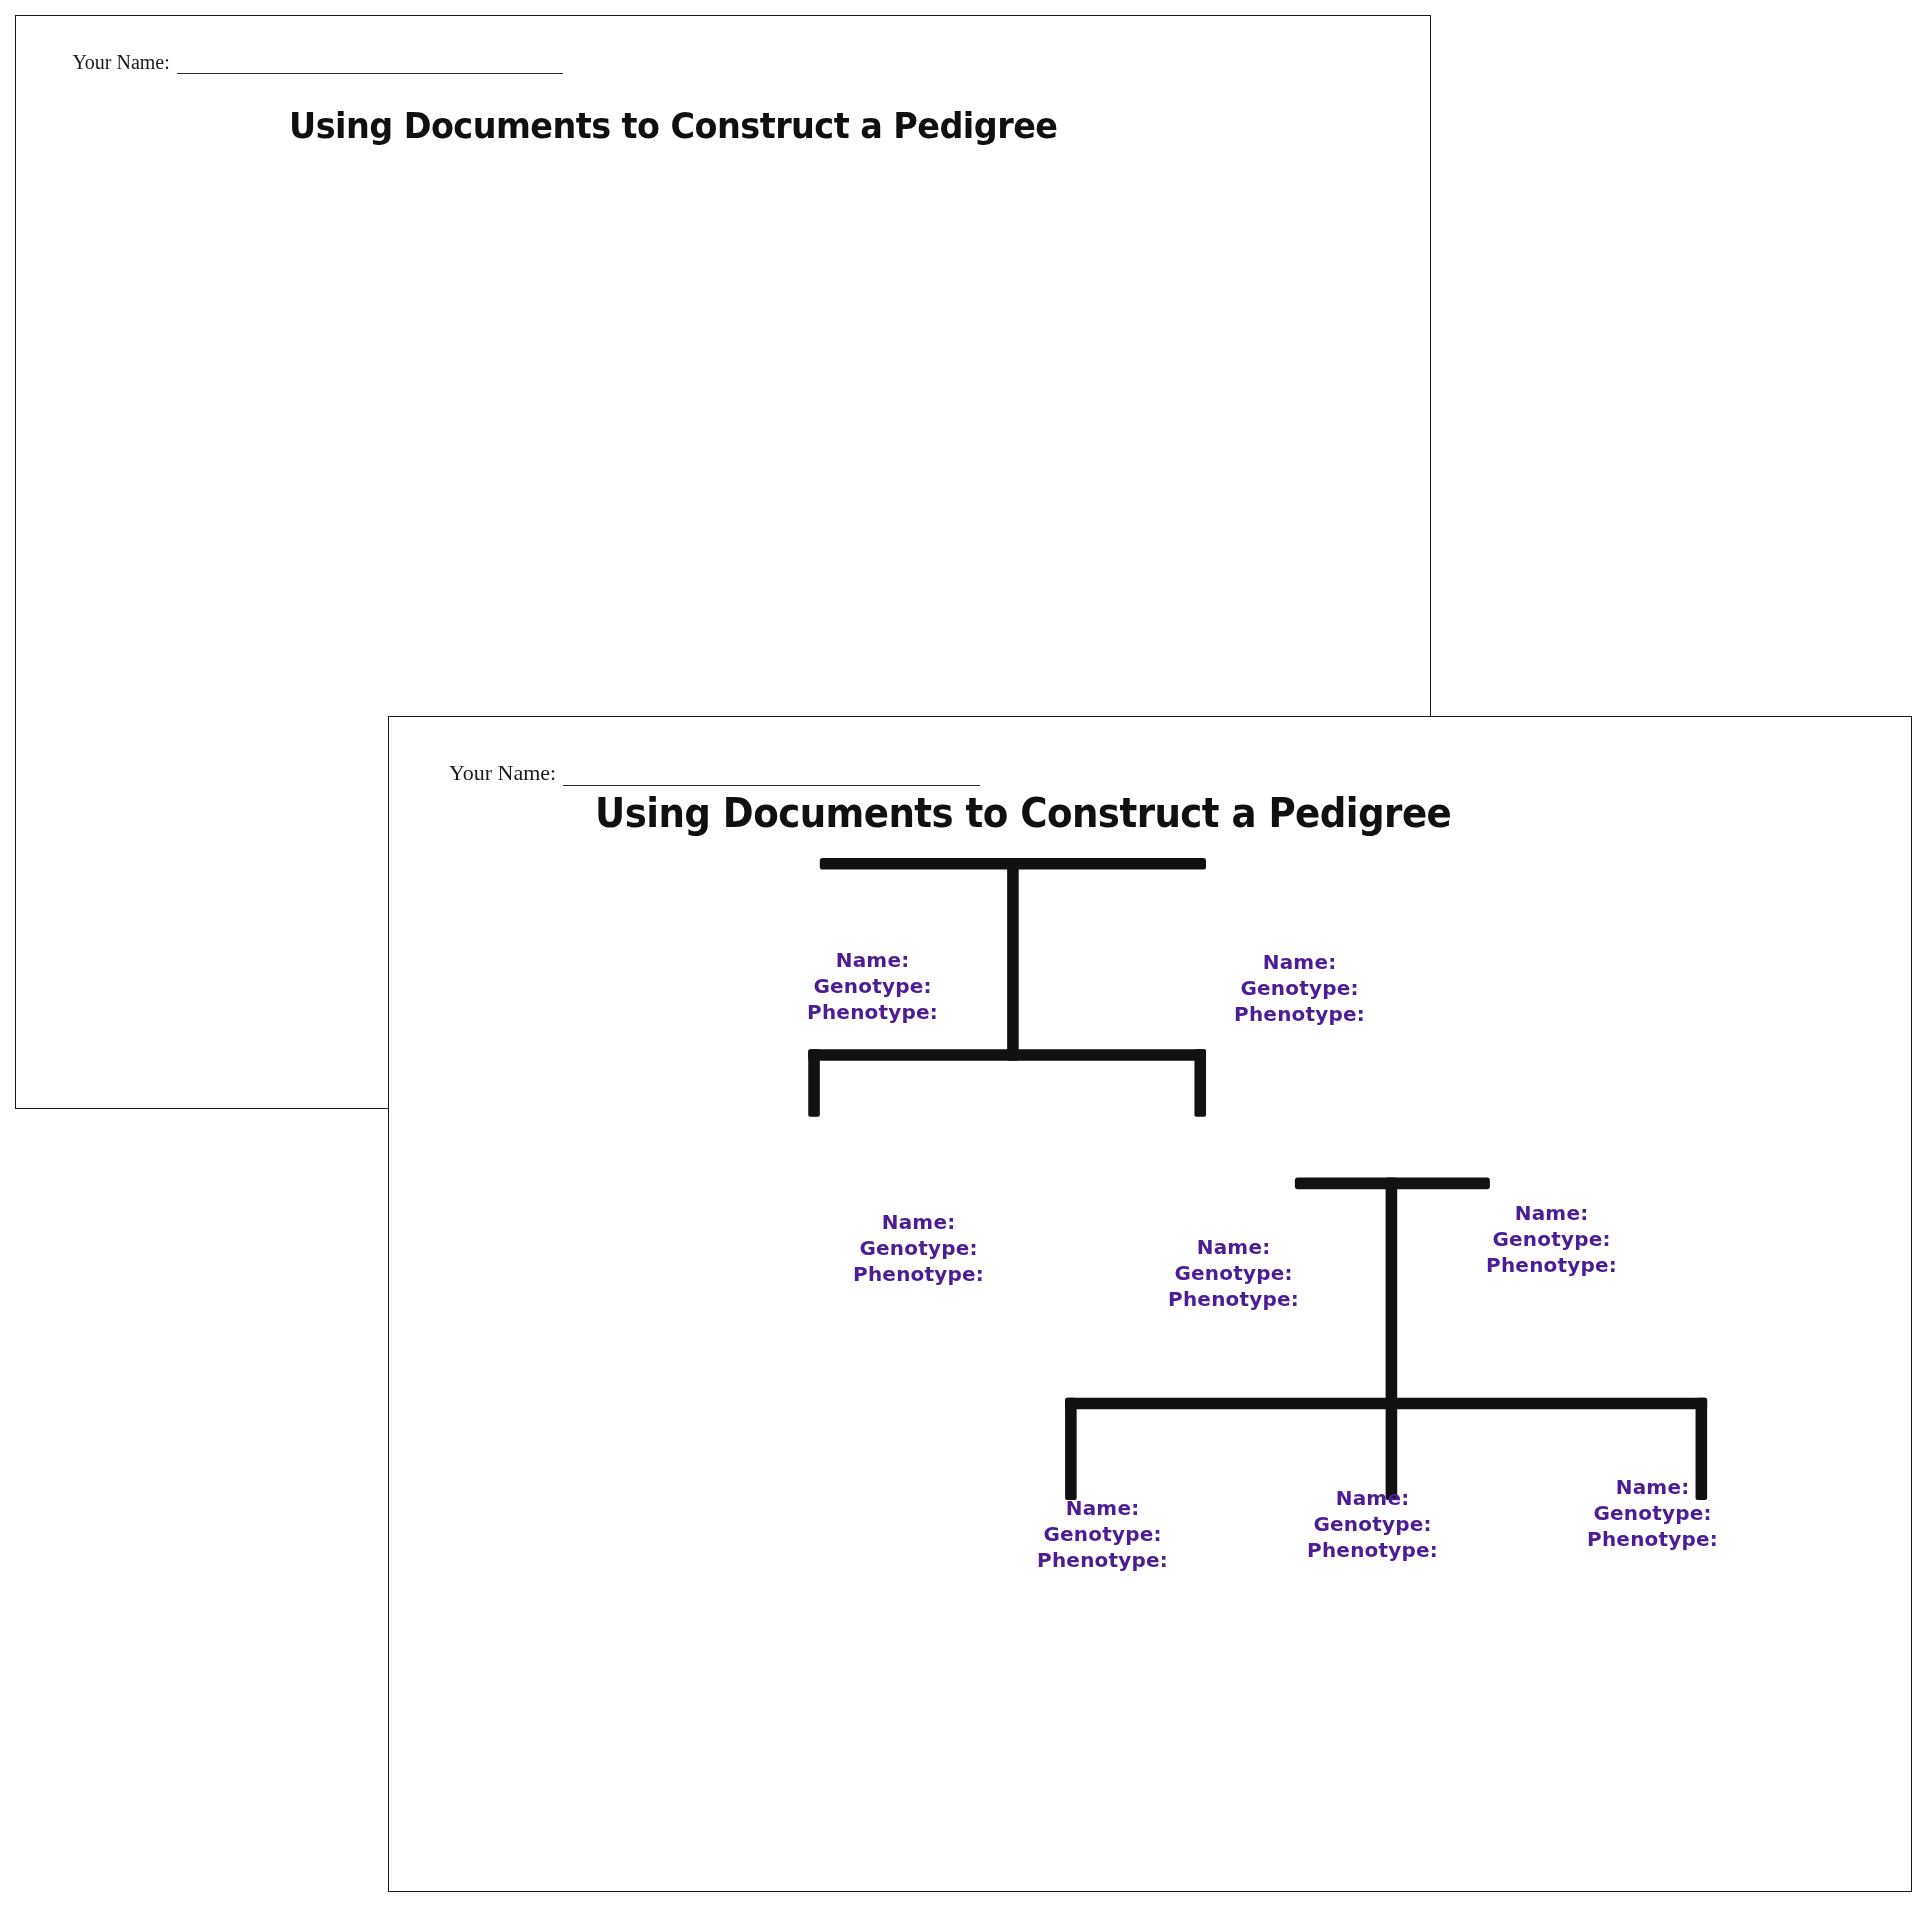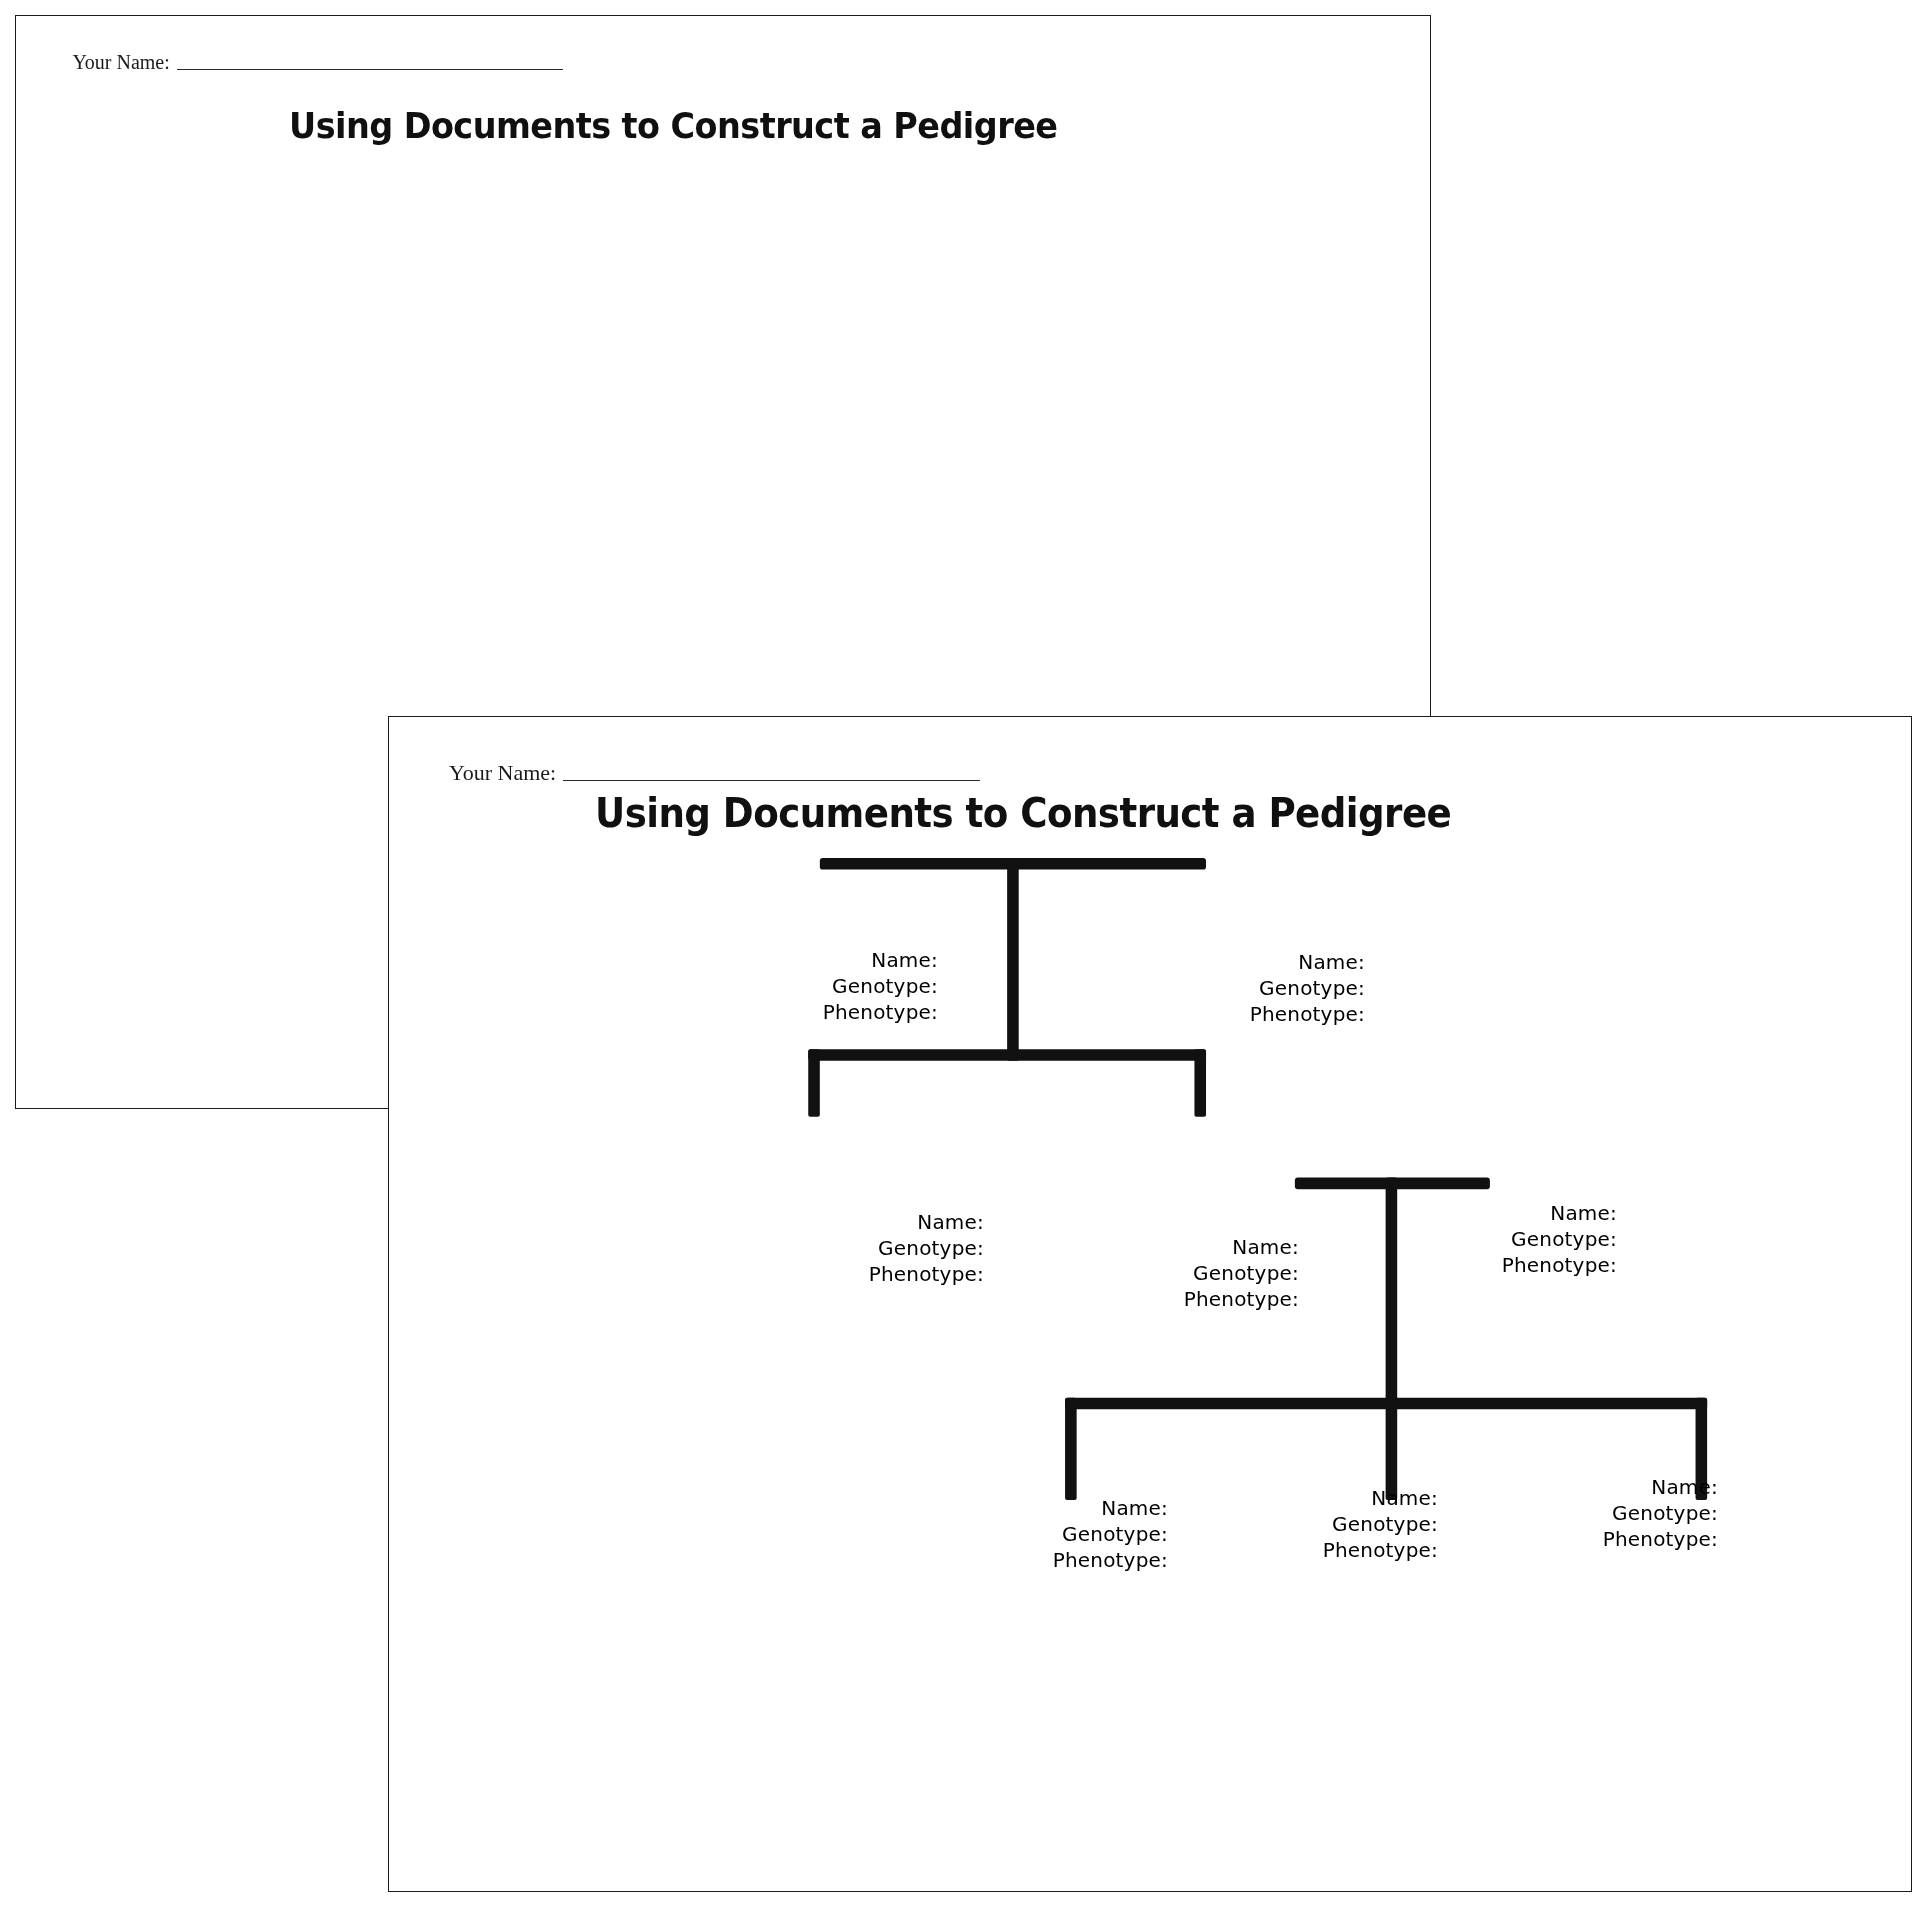--- a/index.html
+++ b/index.html
@@ -35,21 +35,21 @@
     top: 716px;
     width: 1524px;
     height: 1176px;
     z-index: 2;
   }
 
   
   .name-row {
     position: absolute;
     display: flex;
-    align-items: center;
+    align-items: flex-end;
     white-space: nowrap;
   }
   .name-label {
     font-family: "Liberation Serif", "DejaVu Serif", serif;
     color: #1b1b1b;
   }
   .name-rule {
     display: inline-block;
     border-bottom: 1.9px solid #2a2a2a;
     margin-left: 6.8px;
@@ -94,26 +94,26 @@
     top: 0;
     width: 1524px;
     height: 1176px;
     pointer-events: none;
   }
   .pedigree svg { display: block; }
 
   
   .person {
     position: absolute;
-    text-align: right;
+    text-align: center;
     font-family: "DejaVu Sans", "Liberation Sans", sans-serif;
-    font-weight: normal;
+    font-weight: bold;
     font-size: 20px;
     line-height: 1.30;
-    color: #000000;
+    color: #4c1d95;
     white-space: nowrap;
     letter-spacing: 0.2px;
   }
   .person div { display: block; }
 
   
   #p-1 { right: 973px; top: 230px; }
   #p-2 { right: 546px;  top: 232px; }
   #p-3 { right: 927px;  top: 492px; }
   #p-4 { right: 612px;  top: 517px; }

